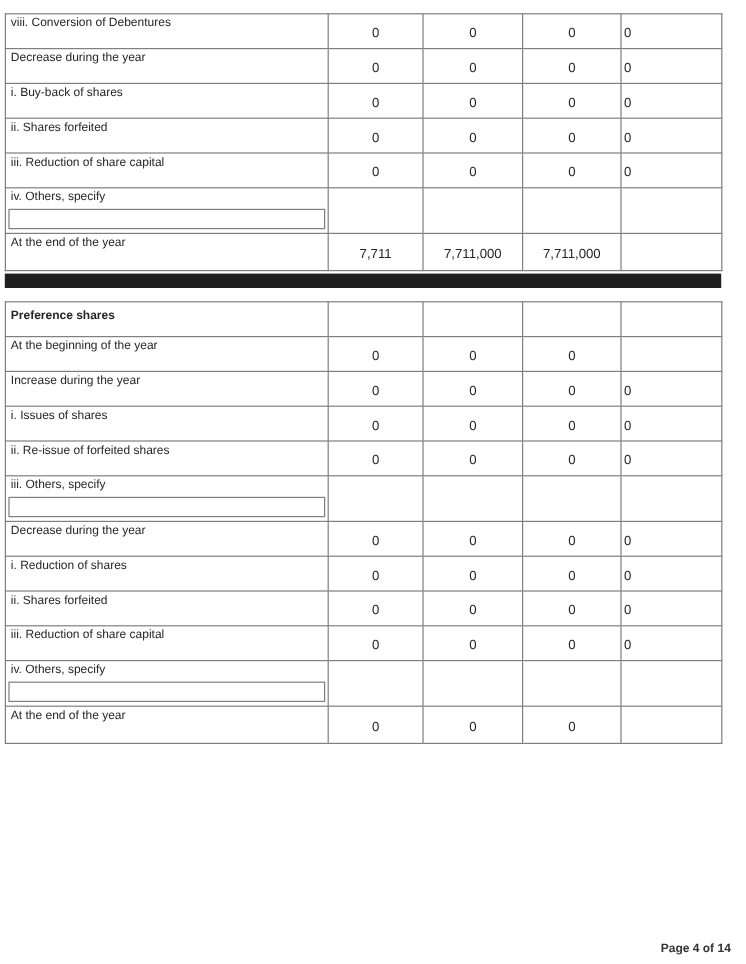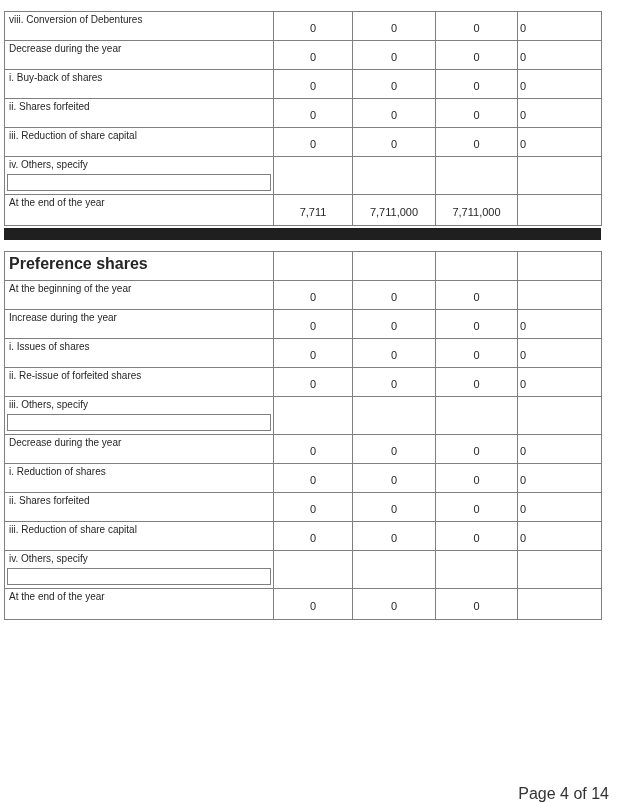--- a/index.html
+++ b/index.html
@@ -35,38 +35,38 @@
   }
   .num.c4{text-align:left;padding-left:2px;}
 
   tr.rw-n{height:29px;}
   tr.rw-i{height:38px;}
   tr.rw-e{height:31px;}
   tr.rw-t{height:29px;}
 
   .title-cell{
     vertical-align:top;padding:3px 3px 0 4px;
-    font-size:16px;font-weight:bold;line-height:17px;
+    font-size:10px;font-weight:bold;line-height:17px;
   }
 
   .band{
     width:597px;height:12px;margin-left:4px;margin-top:2px;
     background:#1f1f1f;
   }
 
   input.specify{
     display:block;box-sizing:border-box;
     width:calc(100% + 3px);margin-left:-2px;margin-top:3px;
     height:17px;border:1px solid #7f7f7f;background:#fff;
     font-family:"Liberation Sans",sans-serif;font-size:10px;padding:0 2px;
   }
 
   .footer{
     position:absolute;top:785px;right:13px;
-    font-size:16px;color:#333333;
+    font-size:10px;color:#333333;font-weight:bold;
   }
 </style>
 </head>
 <body>
 
 <div class="page">
 
   <table class="tbl tbl-a">
     <colgroup>
       <col class="c-label">

